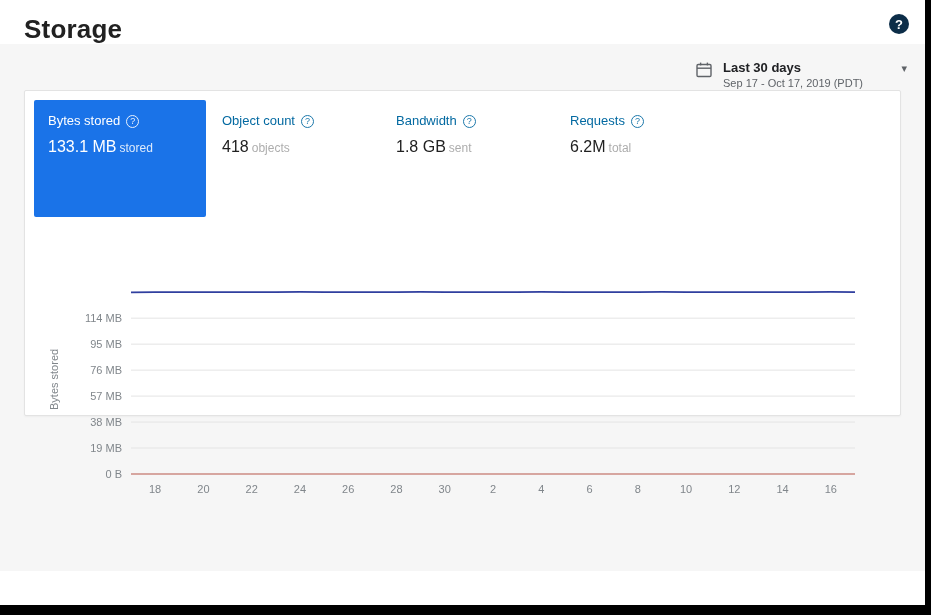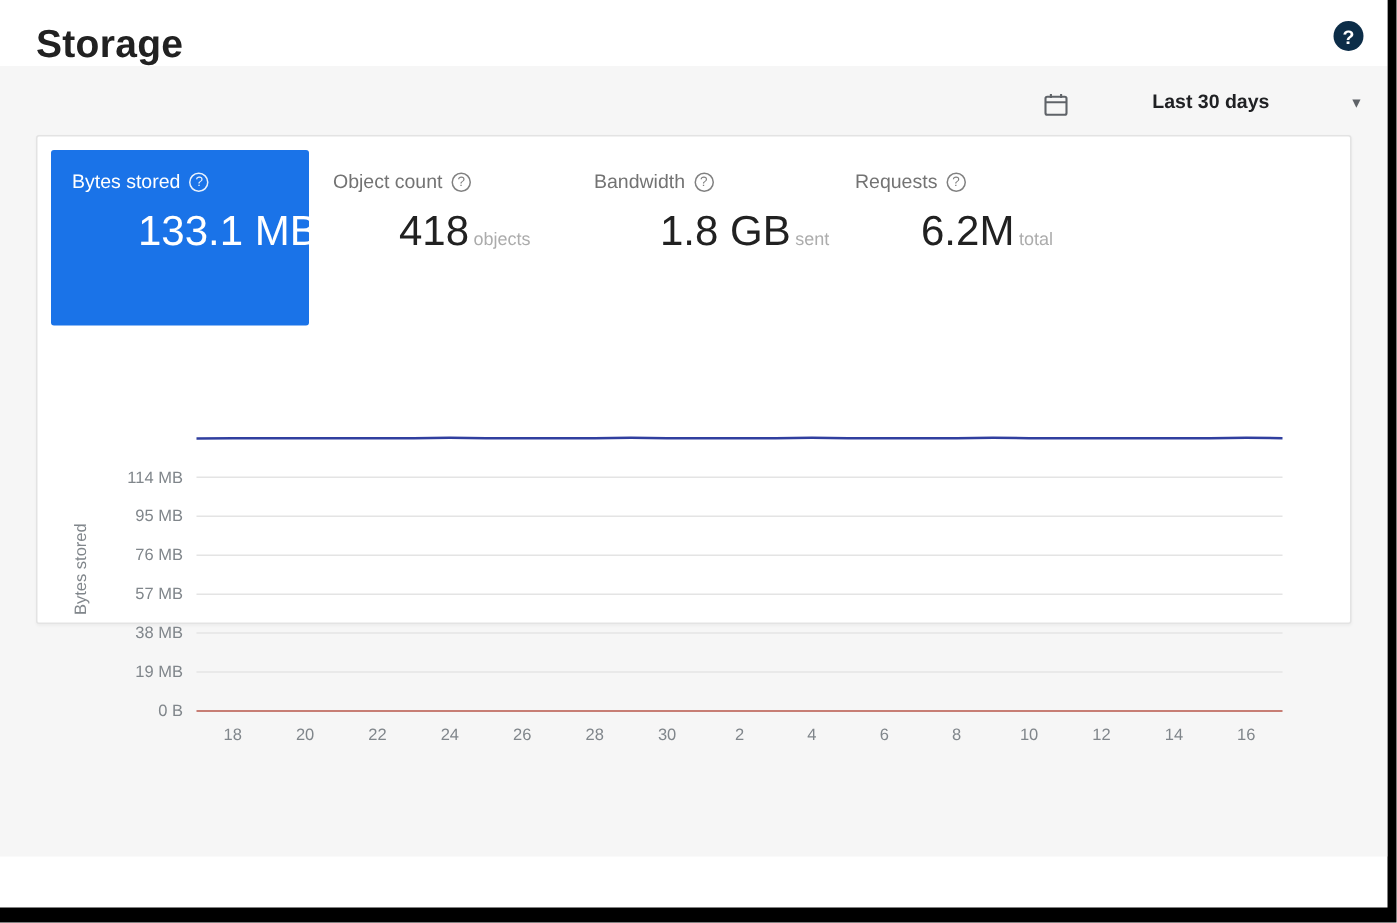--- a/index.html
+++ b/index.html
@@ -40,21 +40,21 @@
     background:var(--accent,#1a73e8);border-radius:3px 3px 0 0;
   }
   
   .content{
     background:#f6f6f6;height:calc(605px - 78px);box-sizing:border-box;padding:0 18px;
   }
   .daterow{
     display:flex;justify-content:flex-end;padding-top:16px;height:42px;box-sizing:border-box;
   }
   .datepicker{
-    display:flex;align-items:flex-start;gap:10px;cursor:pointer;min-width:212px;text-align:center;
+    display:flex;align-items:flex-start;gap:10px;cursor:pointer;min-width:212px;
   }
   .cal-icon{width:18px;height:18px;margin-top:1px;flex:0 0 auto;}
   .dptext{flex:1;}
   .dplabel{font-size:13px;font-weight:700;color:#202124;line-height:16px;}
   .dpsub{font-size:11px;color:#5f6368;line-height:15px;white-space:nowrap;}
   .caret{font-size:11px;color:#5f6368;margin-top:2px;}
   
   .panel{
     margin:4px 0 0 6px;width:877px;height:326px;background:#fff;
     border:1px solid #e3e3e3;border-radius:2px;box-sizing:border-box;
@@ -65,28 +65,28 @@
     width:172px;height:117px;box-sizing:border-box;padding:13px 14px;cursor:pointer;
   }
   .mcard.selected{
     background:var(--accent,#1a73e8);color:#fff;border-radius:2px;
   }
   .mcard.plain{height:auto;padding:13px 14px 0 14px;margin-left:2px;}
   .mhead{
     display:flex;align-items:center;gap:6px;font-size:13px;line-height:16px;
   }
   .mcard.selected .mhead{color:#fff;}
-  .mcard.plain .mhead{color:#737373;}
+  .mcard.plain .mhead{color:#0369a1;}
   .q-icon{
     width:13px;height:13px;border:1px solid currentColor;border-radius:50%;
     font-size:9px;line-height:13px;display:inline-flex;align-items:center;justify-content:center;
     box-sizing:border-box;opacity:.9;
   }
   .mval{margin-top:9px;white-space:nowrap;}
-  .mval .num{font-size:28px;font-weight:400;margin-left:44px;}
+  .mval .num{font-size:16px;font-weight:400;}
   .mcard.plain .mval .num{color:#212121;text-align:center;}
   .mval .unit{font-size:12px;opacity:.85;margin-left:3px;}
   .mcard.plain .mval .unit{color:#9e9e9e;}
   
   .chartwrap{
     display:flex;margin:58px 0 0 18px;align-items:flex-start;
   }
   .ylabel{
     width:22px;height:190px;display:flex;align-items:center;justify-content:center;
     writing-mode:vertical-rl;transform:rotate(180deg);
@@ -111,20 +111,21 @@
       <div class="daterow">
         <div class="datepicker">
           <svg class="cal-icon" viewBox="0 0 18 18">
             <rect x="2" y="3.5" width="14" height="12" rx="1.2" fill="none" stroke="#5f6368" stroke-width="1.4"></rect>
             <line x1="2" y1="7.2" x2="16" y2="7.2" stroke="#5f6368" stroke-width="1.4"></line>
             <line x1="5.6" y1="1.6" x2="5.6" y2="4.4" stroke="#5f6368" stroke-width="1.4"></line>
             <line x1="12.4" y1="1.6" x2="12.4" y2="4.4" stroke="#5f6368" stroke-width="1.4"></line>
           </svg>
           <div class="dptext">
             <div class="dplabel">Last 30 days</div>
+            <div class="dpsub">Sep 17 - Oct 17, 2019 (PDT)</div>
           </div>
           <span class="caret">▾</span>
         </div>
       </div>
 
       <div class="panel">
 
         <div class="metrics">
           <div class="mcard selected">
             <div class="mhead">

